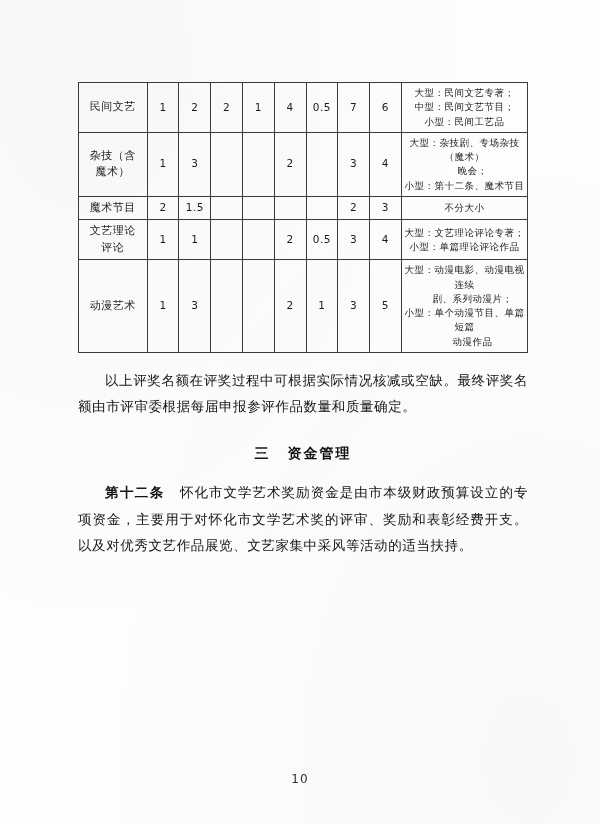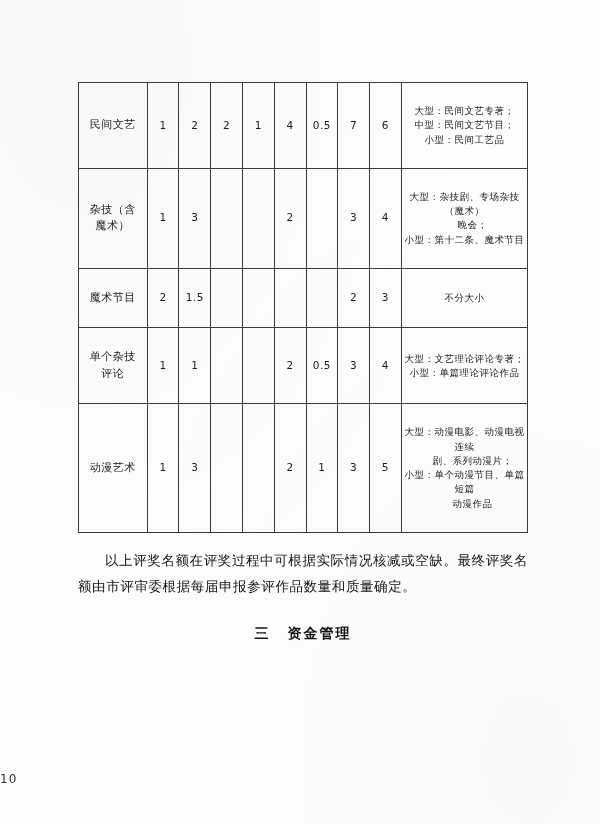--- a/index.html
+++ b/index.html
@@ -43,21 +43,21 @@
   
   table.award-table {
     border-collapse: collapse;
     width: 450px;
     table-layout: fixed;
     font-size: 10.5px;
     color: #1b1b1b;
   }
   table.award-table td {
     border: 1px solid #3a3a3a;
-    padding: 21px 2px;
+    padding: 3px 2px;
     text-align: center;
     vertical-align: middle;
     line-height: 1.5;
     letter-spacing: 0.5px;
   }
   td.cat {
     width: 62px;
     font-size: 11px;
     padding: 4px 3px;
     letter-spacing: 1px;
@@ -121,21 +121,21 @@
   .gap-after-term {
     display: inline-block;
     width: 1.1em;
   }
 
   .page-number {
     position: absolute;
     left: 0;
     right: 0;
     bottom: 38px;
-    text-align: left;
+    text-align: center;
     font-size: 12px;
     color: #333;
     letter-spacing: 1px;
   }
 </style>
 </head>
 <body>
 
 <div class="page">
   <div class="doc-body">
@@ -190,21 +190,21 @@
           <td class="num"></td>
           <td class="num">2</td>
           <td class="num">3</td>
           <td class="desc">
             <span class="twoline">不分大小</span>
           </td>
         </tr>
 
         <tr>
           <td class="cat">
-            <span class="twoline">单个杂技</span>
+            <span class="twoline">文艺理论</span>
             <span class="twoline">评论</span>
           </td>
           <td class="num">1</td>
           <td class="num">1</td>
           <td class="num"></td>
           <td class="num"></td>
           <td class="num">2</td>
           <td class="num">0.5</td>
           <td class="num">3</td>
           <td class="num">4</td>
@@ -237,17 +237,20 @@
 
     <div class="para-block">
       <p class="para indent2">以上评奖名额在评奖过程中可根据实际情况核减或空缺。最终评奖名额由市评审委根据每届申报参评作品数量和质量确定。</p>
     </div>
 
 
     <div class="section-title">
       <span>三</span><span class="sp"></span><span>资金管理</span>
     </div>
 
+    <div class="para-block">
+      <p class="para indent2"><span class="bold-term">第十二条</span><span class="gap-after-term"></span><span>怀化市文学艺术奖励资金是由市本级财政预算设立的专项资金，主要用于对怀化市文学艺术奖的评审、奖励和表彰经费开支。以及对优秀文艺作品展览、文艺家集中采风等活动的适当扶持。</span></p>
+    </div>
 
   </div>
 
   <div class="page-number">10</div>
 </div>
 
 </body></html>

